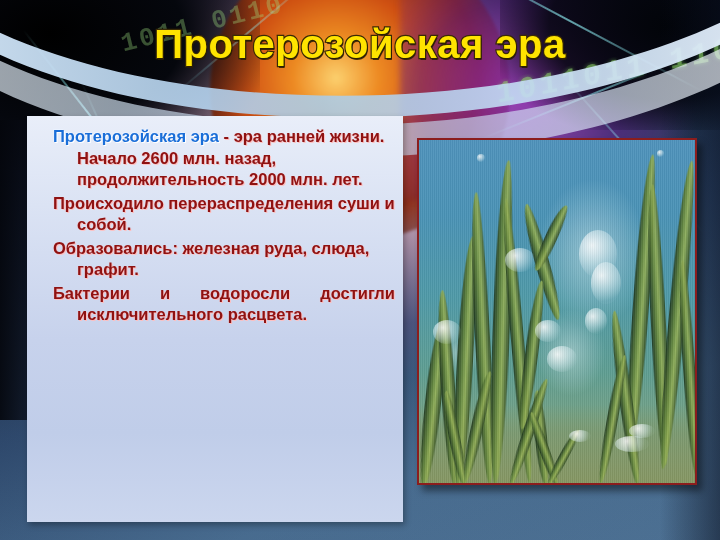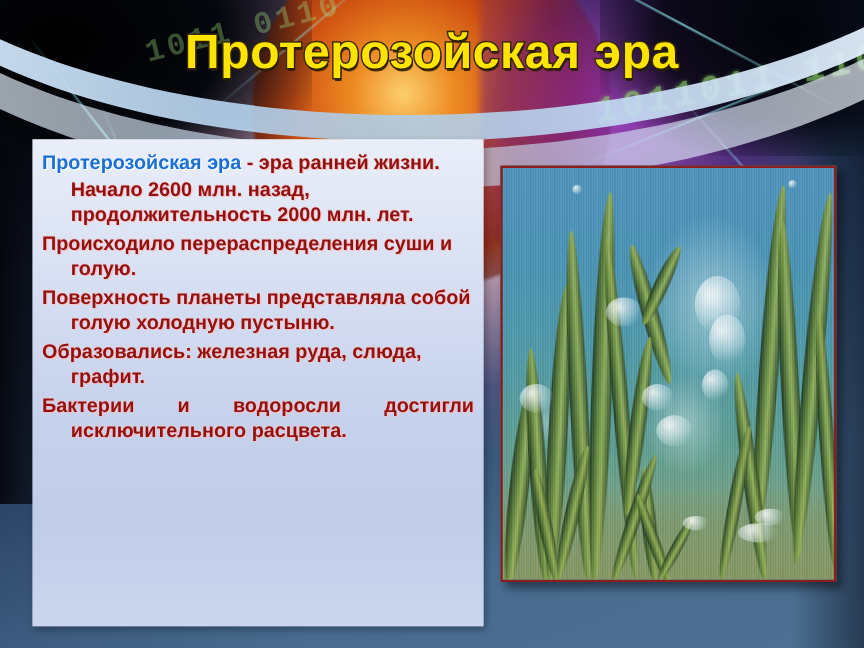--- a/index.html
+++ b/index.html
@@ -134,21 +134,21 @@
     text-shadow: 1px 2px 0 rgba(40,28,4,0.85);
   }
 
   
   #text-panel {
     position: absolute;
     left: 27px; top: 116px;
     width: 376px; height: 406px;
     background: linear-gradient(180deg, #e9eef9 0%, #dbe3f4 22%, #c7d2ec 55%, #c0cde9 78%, #cbd6ee 100%);
     box-shadow: 2px 3px 6px rgba(0,0,0,0.30);
-    padding: 10px 8px 6px 2px;
+    padding: 10px 8px 6px 20px;
     box-sizing: border-box;
   }
   .para {
     font-size: 16.5px;
     font-weight: bold;
     line-height: 21.5px;
     color: #8e1212;
     text-shadow: 1px 1px 0 rgba(255,190,190,0.95), -0.5px -0.5px 0 rgba(255,200,200,0.6);
     margin: 0 0 2px 0;
     padding-left: 30px;
@@ -245,22 +245,21 @@
       </defs>
       <path d="M -10,28 C 180,120 520,120 730,18 L 730,40 C 520,142 180,142 -10,50 Z" fill="url(#sw1)"></path>
       <path d="M -10,56 C 180,150 520,150 730,44 L 730,78 C 520,182 180,182 -10,86 Z" fill="url(#sw2)" opacity="0.75"></path>
     </svg>
   </div>
 
   <div id="title">Протерозойская эра</div>
 
   <div id="text-panel">
     <p class="para"><span class="blue">Протерозойская эра</span><span> - эра ранней жизни. Начало 2600  млн. назад, продолжительность 2000 млн. лет.</span></p>
-    <p class="para"><span>Происходило перераспределения суши и голую.</span></p>
-    <p class="para"><span> Поверхность планеты представляла собой голую холодную пустыню.</span></p>
+    <p class="para"><span>Происходило перераспределения суши и собой.</span></p>
     <p class="para"><span>Образовались: железная руда, слюда, графит.</span></p>
     <p class="para justify"><span>Бактерии и водоросли достигли исключительного расцвета.</span></p>
   </div>
 
   <div id="picture-frame">
     <div class="sea-bg"></div>
     <div class="sea-haze"></div>
     <div class="sea-floor"></div>
 
     <div class="blade" style="left:6px;  top:178px; width:16px; height:170px; transform:rotate(6deg);"></div>

